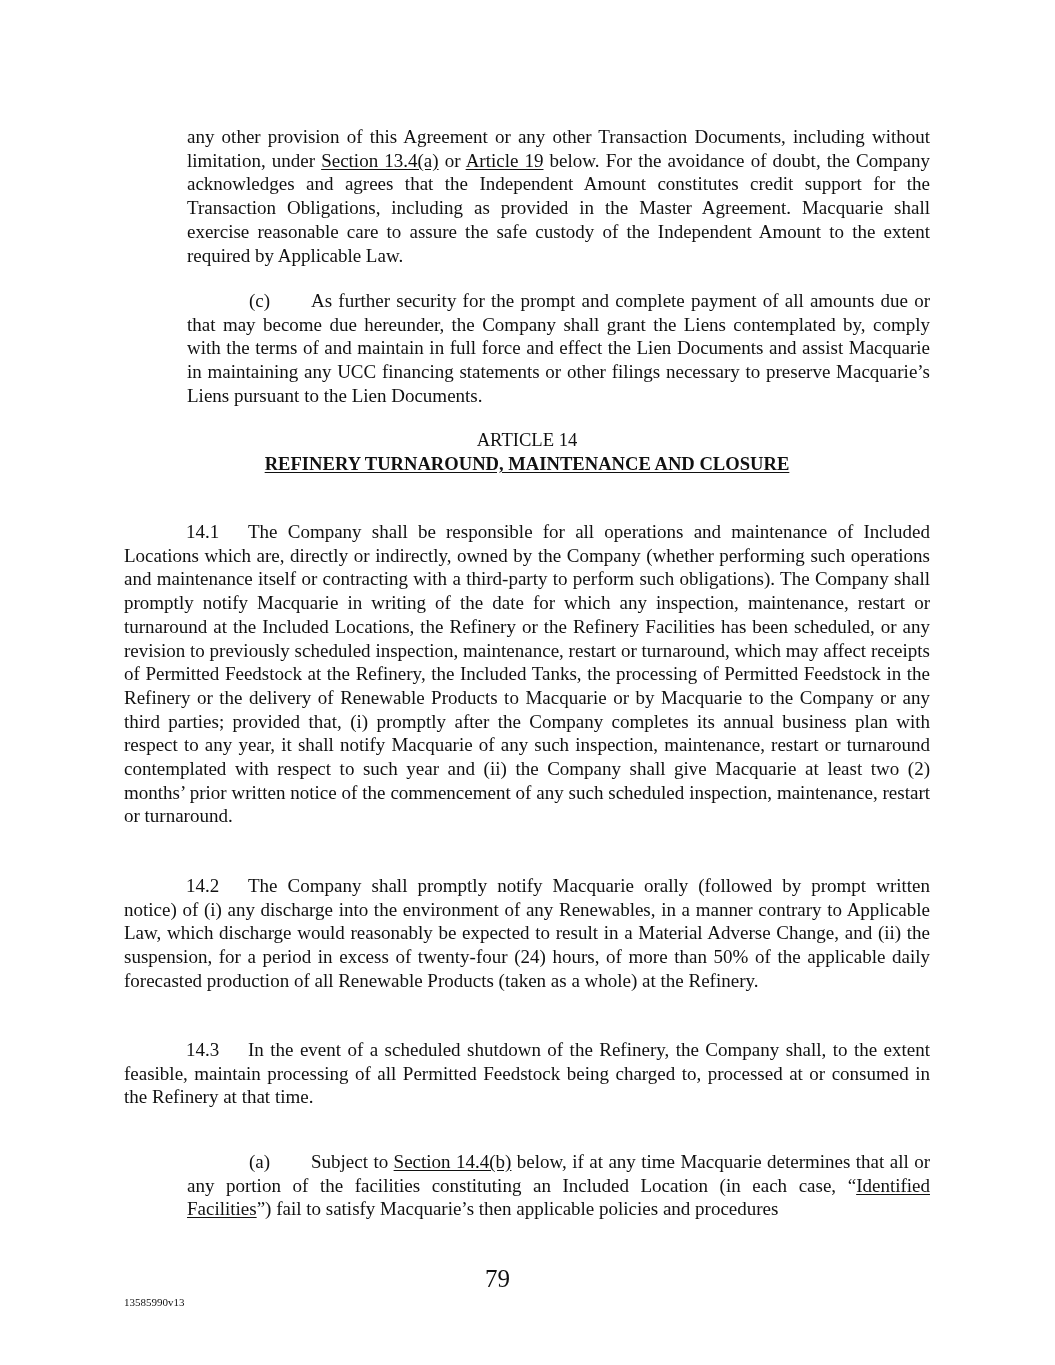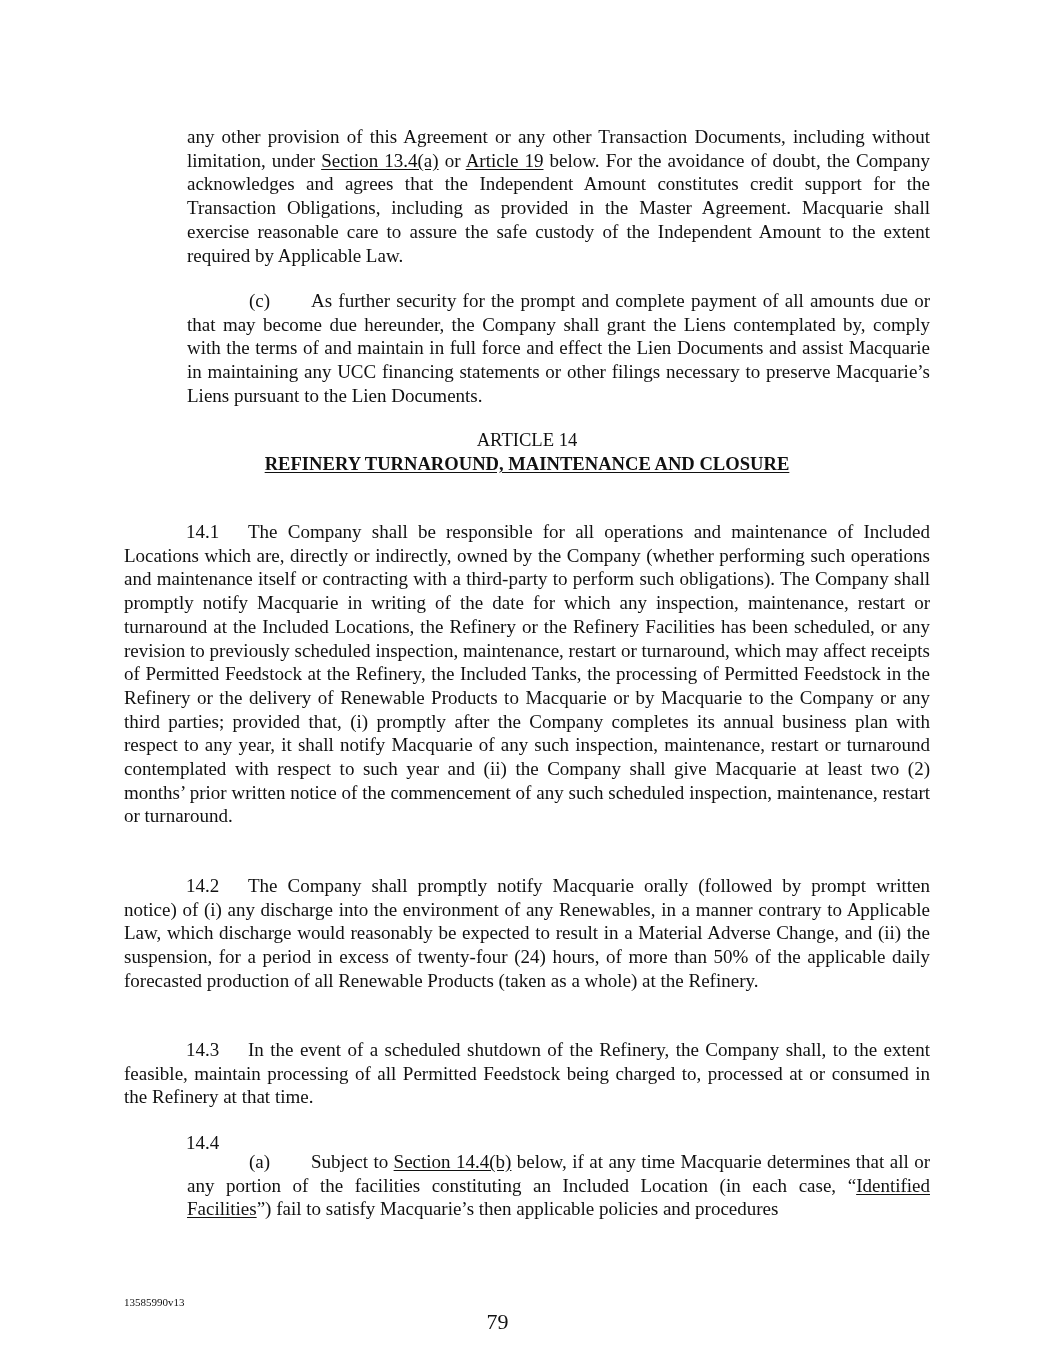--- a/index.html
+++ b/index.html
@@ -7,40 +7,39 @@
          font-family:"Liberation Serif", "DejaVu Serif", serif; color:#111; }
   .page { position:absolute; left:0; top:0; width:1055px; height:1365px; }
   .p { position:absolute; font-size:19px; line-height:23.7px; text-align:justify; margin:0; }
   .p.last-left { text-align-last:left; }
   .blk-indent { left:187px; width:743px; }
   .blk-full { left:124px; width:806px;margin-top:24px; }
   .tab-sub { display:inline-block; width:62px; }
   .tab-num { display:inline-block; width:62px; }
   .u { text-decoration:underline; text-underline-offset:2px; }
   .center { position:absolute; left:124px; width:806px; text-align:center; font-size:18.6px; line-height:23.7px; }
-  .pagenum { position:absolute; left:0; width:995px; top:1265px; text-align:center; font-size:22px;margin-top:44px; }
+  .pagenum { position:absolute; left:0; width:995px; top:1265px; text-align:center; font-size:25px; }
   .docid { position:absolute; left:124px; top:1296px; font-size:11px; }
 </style>
 </head>
 <body>
 
 <div class="page">
 
   <p class="p blk-indent last-left" style="top:125px;"><span>any other provision of this Agreement or any other Transaction Documents, including without limitation, under </span><span class="u">Section 13.4(a)</span><span> or </span><span class="u">Article 19</span><span> below.  For the avoidance of doubt, the Company acknowledges and agrees that the Independent Amount constitutes credit support for the Transaction Obligations, including as provided in the Master Agreement. Macquarie shall exercise reasonable care to assure the safe custody of the Independent Amount to the extent required by Applicable Law.</span></p>
 
   <p class="p blk-indent last-left" style="top:289px;"><span style="display:inline-block;width:62px;"></span><span class="tab-sub">(c)</span><span>As further security for the prompt and complete payment of all amounts due or that may become due hereunder, the Company shall grant the Liens contemplated by, comply with the terms of and maintain in full force and effect the Lien Documents and assist Macquarie in maintaining any UCC financing statements or other filings necessary to preserve Macquarie’s Liens pursuant to the Lien Documents.</span></p>
 
   <div class="center" style="top:428px;">ARTICLE 14</div>
   <div class="center" style="top:452px;font-weight:bold;"><span class="u">REFINERY TURNAROUND, MAINTENANCE AND CLOSURE</span></div>
 
   <p class="p blk-full last-left" style="top:496px;"><span style="display:inline-block;width:62px;"></span><span class="tab-num">14.1</span><span>The Company shall be responsible for all operations and maintenance of Included Locations which are, directly or indirectly, owned by the Company (whether performing such operations and maintenance itself or contracting with a third-party to perform such obligations). The Company shall promptly notify Macquarie in writing of the date for which any inspection, maintenance, restart or turnaround at the Included Locations, the Refinery or the Refinery Facilities has been scheduled, or any revision to previously scheduled inspection, maintenance, restart or turnaround, which may affect receipts of Permitted Feedstock at the Refinery, the Included Tanks, the processing of Permitted Feedstock in the Refinery or the delivery of Renewable Products to Macquarie or by Macquarie to the Company or any third parties; provided that, (i) promptly after the Company completes its annual business plan with respect to any year, it shall notify Macquarie of any such inspection, maintenance, restart or turnaround contemplated with respect to such year and (ii) the Company shall give Macquarie at least two (2) months’ prior written notice of the commencement of any such scheduled inspection, maintenance, restart or turnaround.</span></p>
 
   <p class="p blk-full last-left" style="top:850px;"><span style="display:inline-block;width:62px;"></span><span class="tab-num">14.2</span><span>The Company shall promptly notify Macquarie orally (followed by prompt written notice) of (i) any discharge into the environment of any Renewables, in a manner contrary to Applicable Law, which discharge would reasonably be expected to result in a Material Adverse Change, and (ii) the suspension, for a period in excess of twenty-four (24) hours, of more than 50% of the applicable daily forecasted production of all Renewable Products (taken as a whole) at the Refinery.</span></p>
 
   <p class="p blk-full last-left" style="top:1014px;"><span style="display:inline-block;width:62px;"></span><span class="tab-num">14.3</span><span>In the event of a scheduled shutdown of the Refinery, the Company shall, to the extent feasible, maintain processing of all Permitted Feedstock being charged to, processed at or consumed in the Refinery at that time.</span></p>
 
-  <p class="p blk-full" style="top:1107px;"><span style="display:inline-block;width:62px;"></span><span>14.4</span></p>
 
   <p class="p blk-indent last-left" style="top:1150px;"><span style="display:inline-block;width:62px;"></span><span class="tab-sub">(a)</span><span>Subject to </span><span class="u">Section 14.4(b)</span><span> below, if at any time Macquarie determines that all or any portion of the facilities constituting an Included Location (in each case, “</span><span class="u">Identified Facilities</span><span>”) fail to satisfy Macquarie’s then applicable policies and procedures</span></p>
 
   <div class="pagenum">79</div>
   <div class="docid">13585990v13</div>
 </div>
 
 </body></html>

